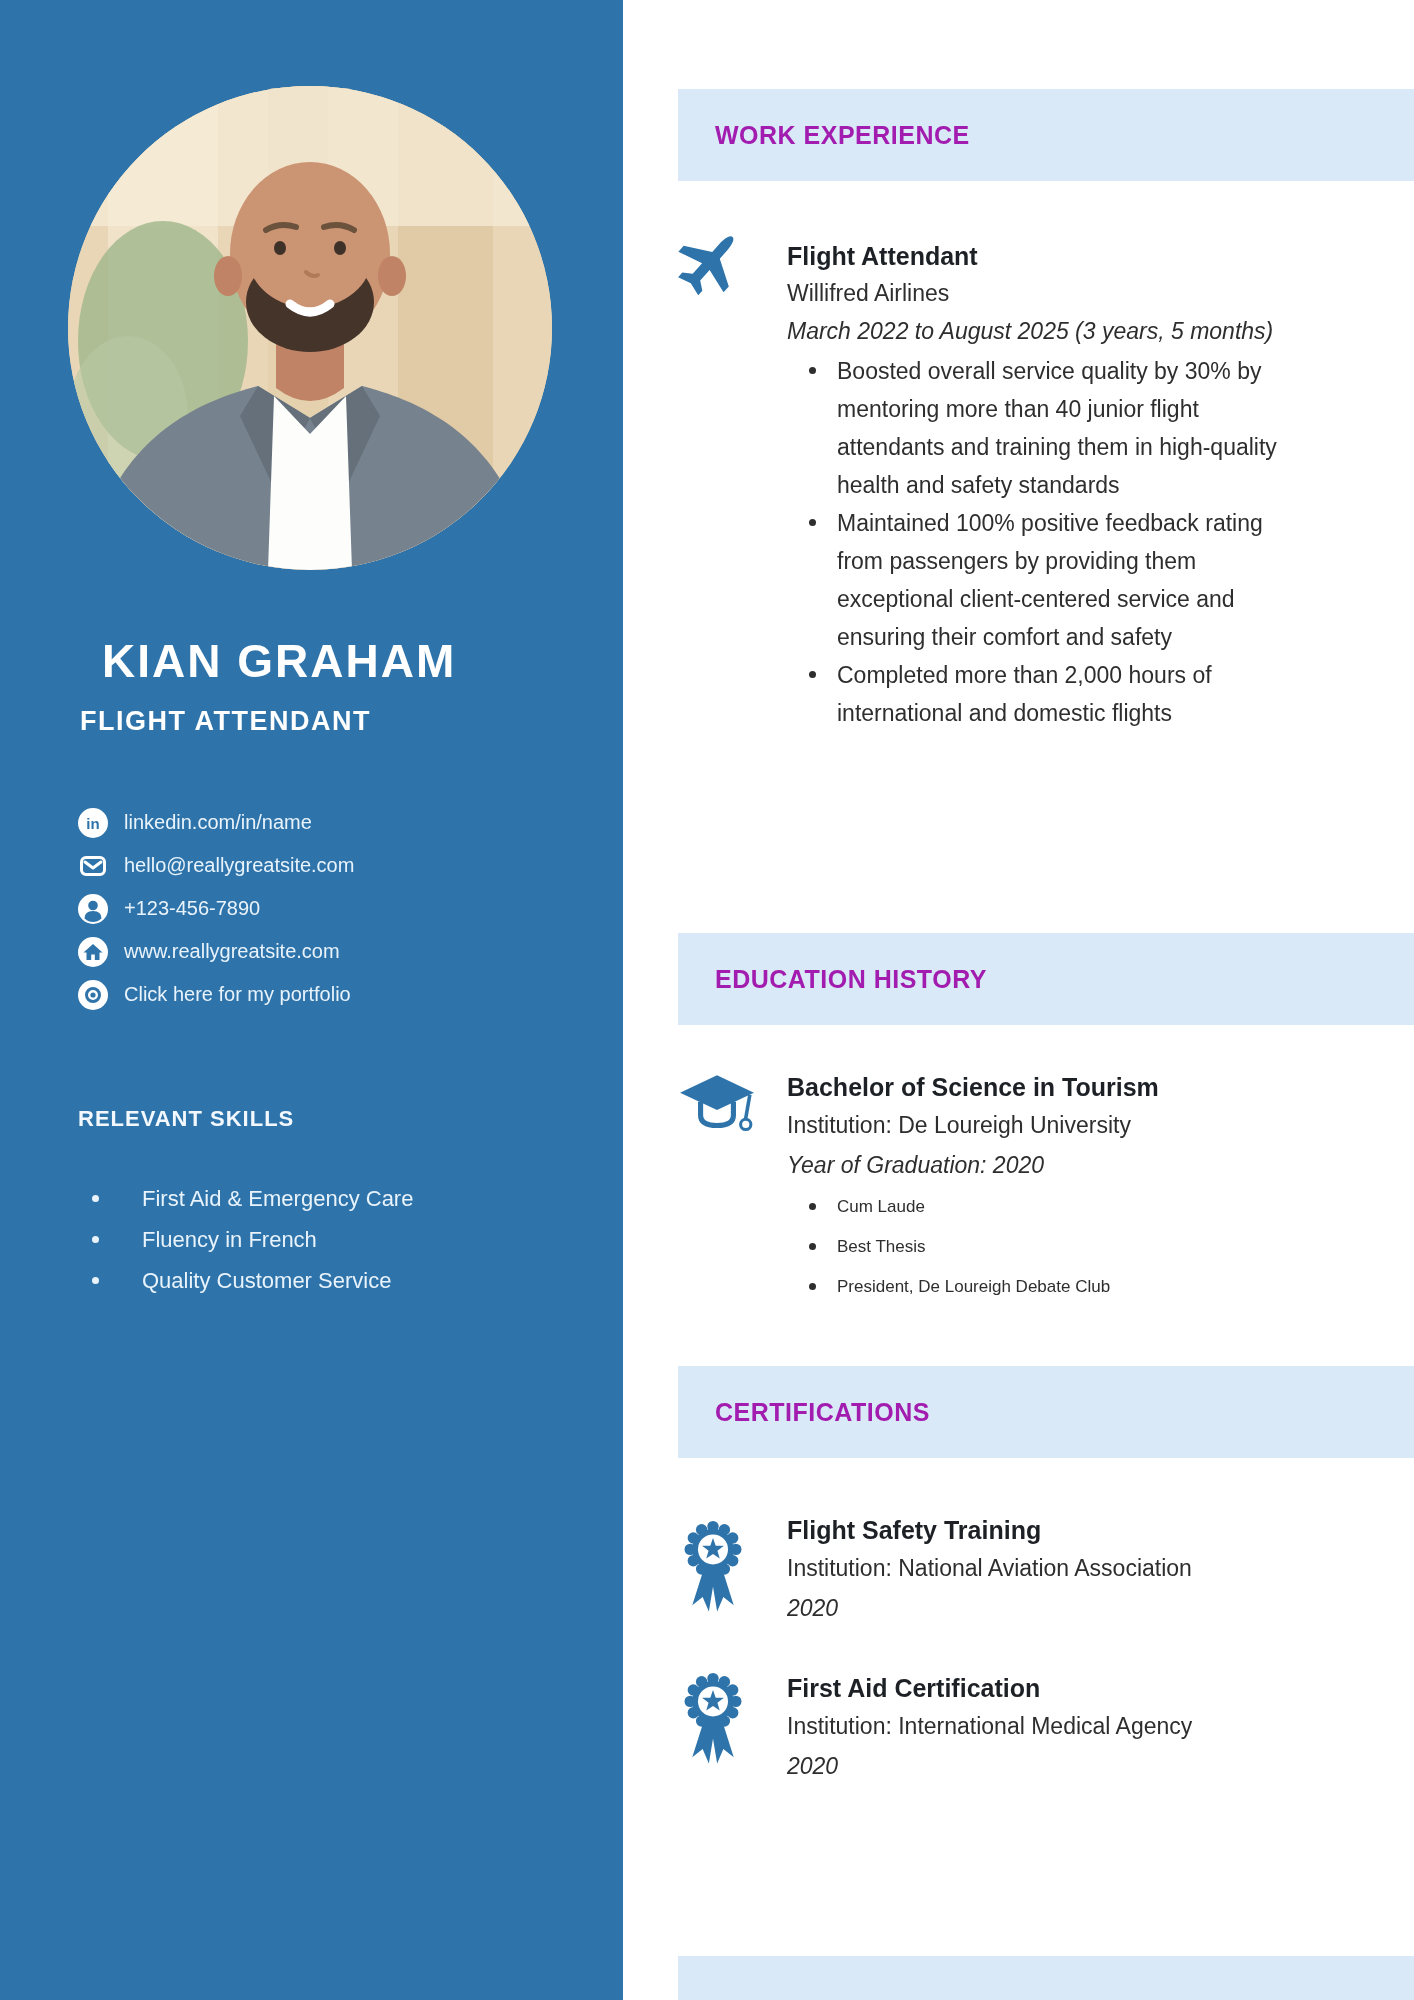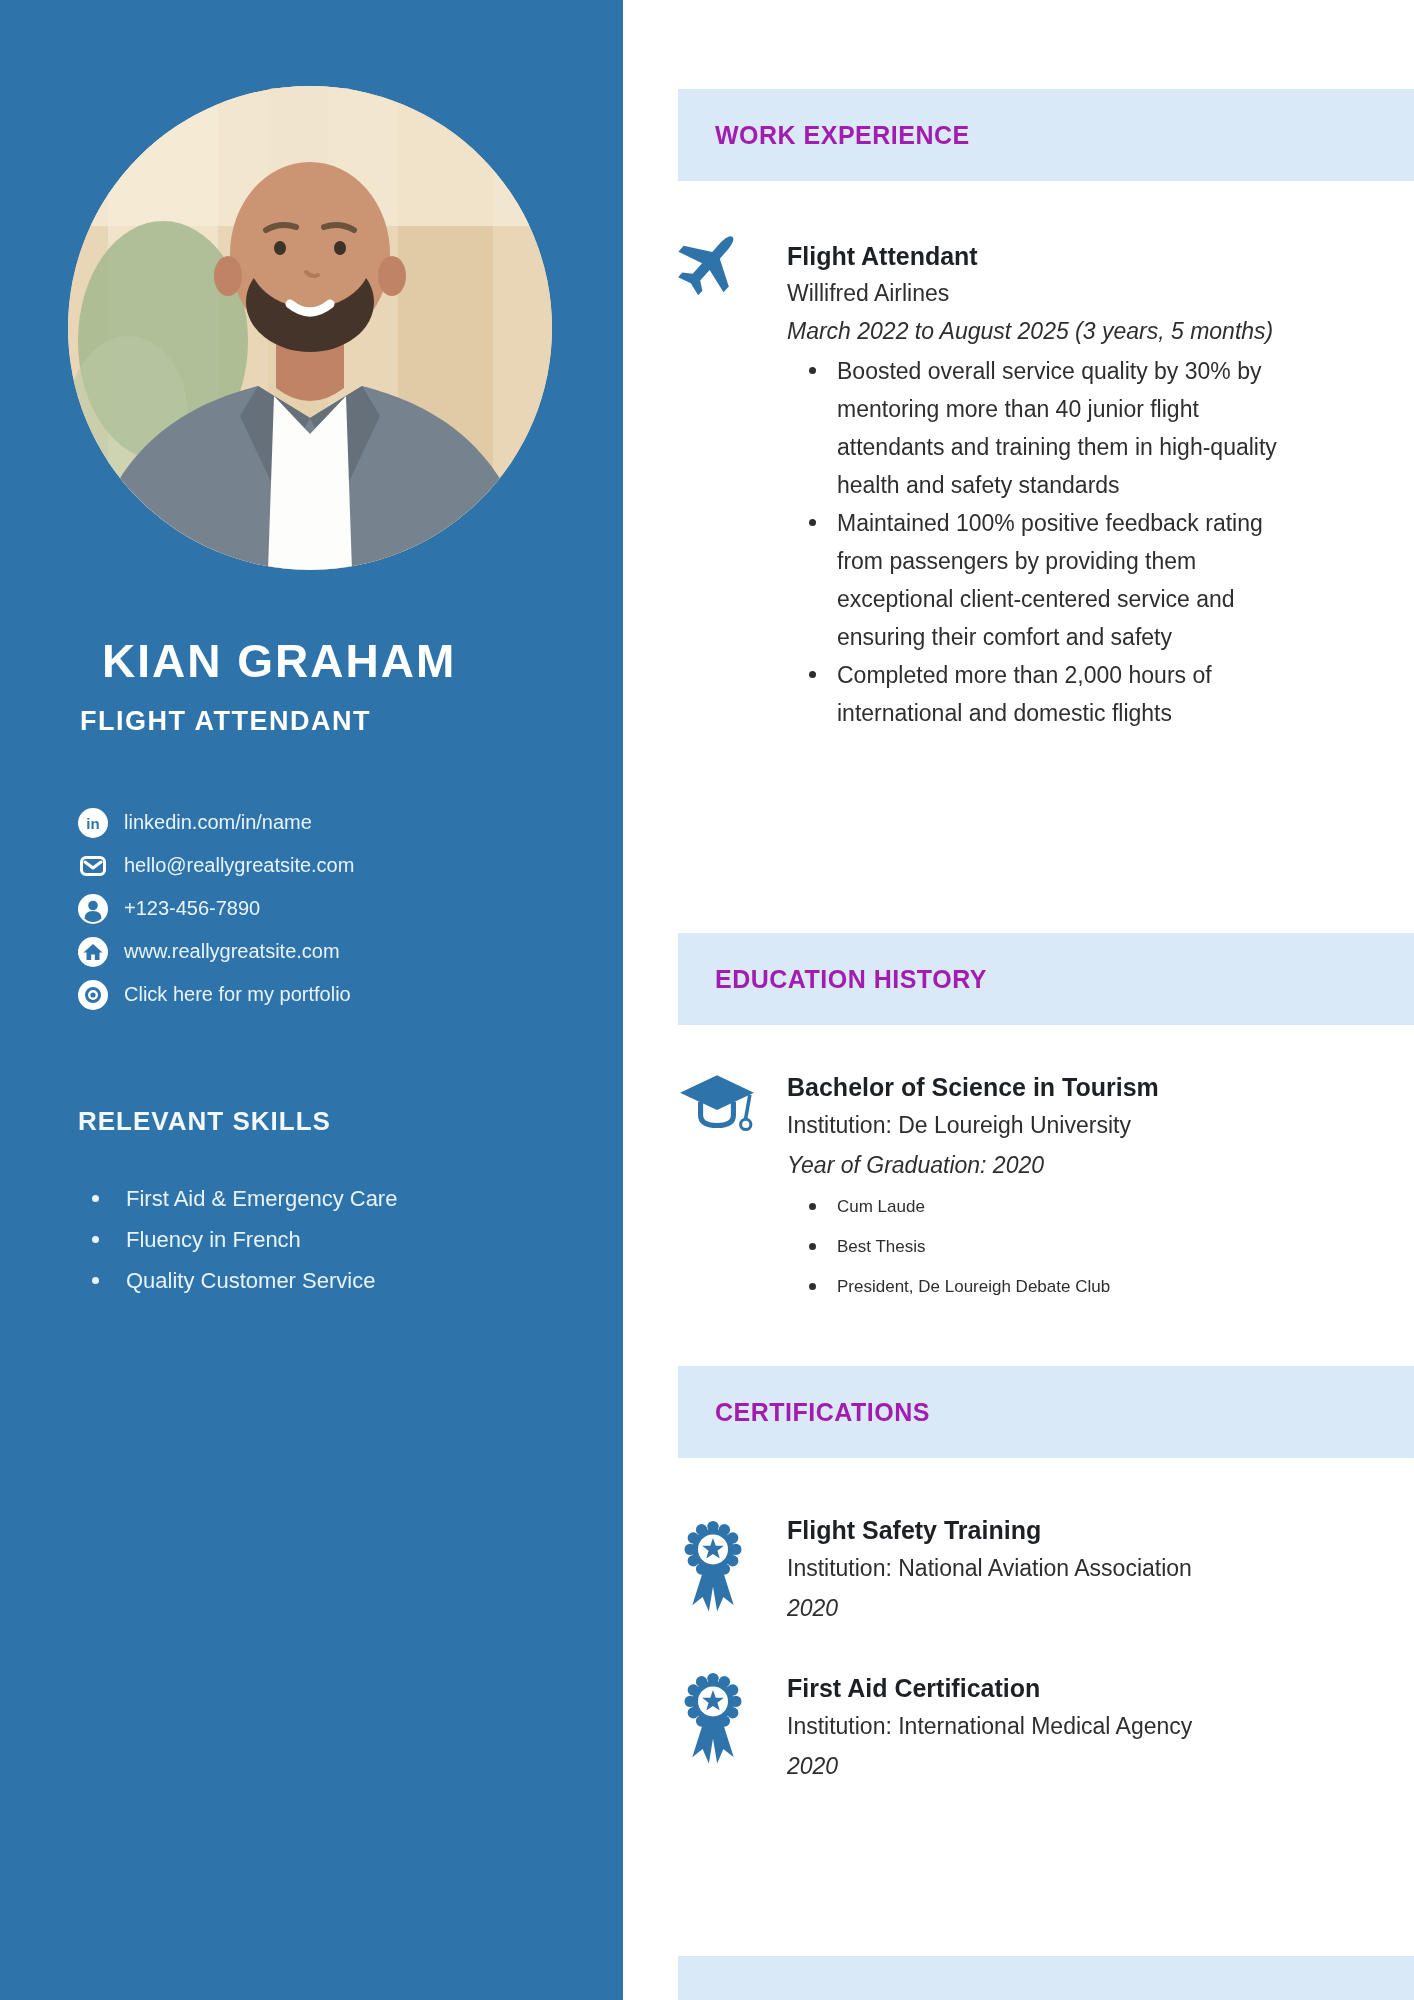--- a/index.html
+++ b/index.html
@@ -22,24 +22,24 @@
     position:absolute;left:80px;top:706px;
     font-size:27px;font-weight:bold;color:#ffffff;letter-spacing:1.5px;white-space:nowrap;
   }
   .contact{position:absolute;left:78px;top:801px;width:500px;}
   .contact-row{display:flex;align-items:center;height:43px;}
   .cicon{width:30px;height:30px;flex:0 0 30px;margin-right:16px;}
   .cicon svg{display:block;width:30px;height:30px;}
   .contact-label{font-size:20px;color:#e9f3fb;}
   .skills-heading{
     position:absolute;left:78px;top:1106px;
-    font-size:26px;font-weight:bold;color:#f2f8fd;letter-spacing:1px;
+    font-size:22px;font-weight:bold;color:#f2f8fd;letter-spacing:1px;
   }
   .skills{position:absolute;left:92px;top:1178px;width:480px;}
-  .skill-row{display:flex;height:41px;align-items:center;}
+  .skill-row{display:flex;height:41px;align-items:center;gap:16px;}
   .skill-dot{width:7px;height:7px;border-radius:50%;background:#e9f3fb;margin-right:27px;flex:0 0 7px;}
   .skill-label{font-size:22px;color:#e9f3fb;}
   
   .band{
     position:absolute;left:678px;width:736px;height:92px;background:#d9e9f7;
     display:flex;align-items:center;padding-left:37px;box-sizing:border-box;
   }
   .band-title{font-size:25px;font-weight:bold;color:#a21caf;letter-spacing:0.5px;}
   .band-work{top:89px;}
   .band-edu{top:933px;}

